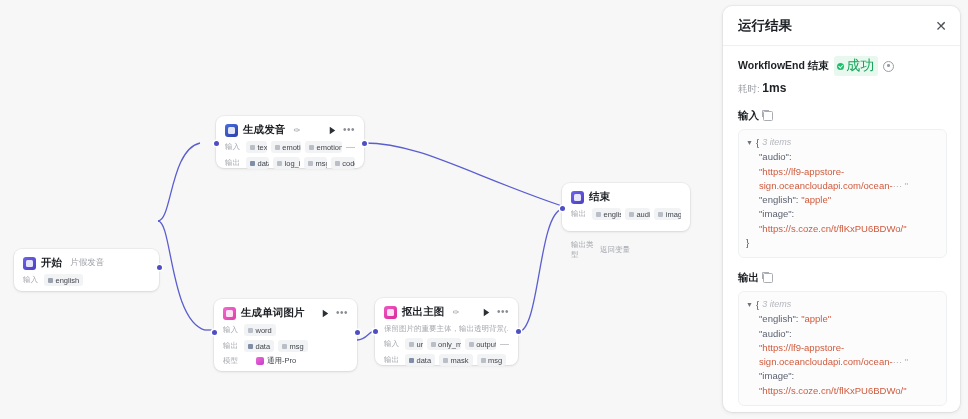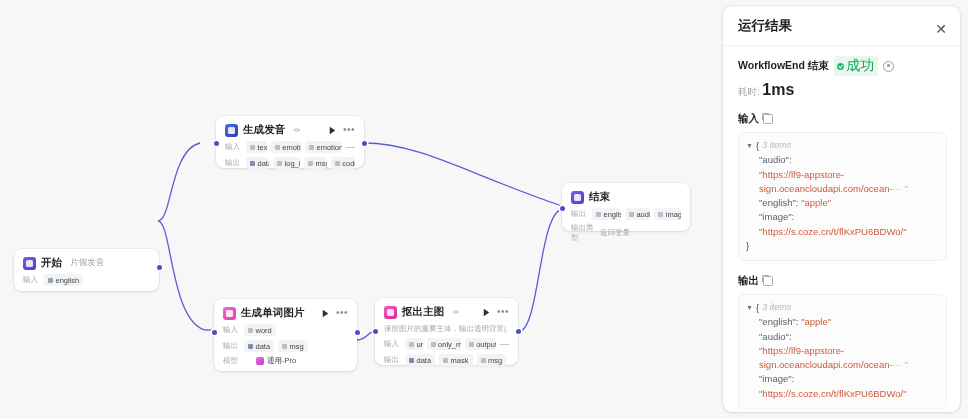--- a/index.html
+++ b/index.html
@@ -47,38 +47,38 @@
   .model-badge{width:8px;height:8px;border-radius:2px;background:linear-gradient(140deg,#f06bd0,#c23ed0);}
   .dot{position:absolute;width:5px;height:5px;border-radius:50%;background:#4f4fc4;
        box-shadow:0 0 0 1.5px #ffffff;}
   
   #panel{
     position:absolute;right:8px;top:6px;width:237px;height:406px;
     background:#ffffff;border-radius:9px;
     box-shadow:0 1px 4px rgba(0,0,0,.09),0 0 0 1px rgba(0,0,0,.04);
     box-sizing:border-box;overflow:hidden;display:flex;flex-direction:column;
   }
-  .panel-head{display:flex;align-items:flex-end;padding:11px 13px 10px 15px;flex:none;}
+  .panel-head{display:flex;align-items:center;padding:11px 13px 10px 15px;flex:none;}
   .panel-title{font-size:13.5px;font-weight:600;color:#1c1f23;}
   .panel-close{margin-left:auto;font-size:14px;color:#4e5156;line-height:12px;cursor:pointer;}
   .panel-body{flex:1;overflow:hidden;padding:0 13px 0 15px;}
   .divider{height:1px;background:#eeeff1;margin:0 0 10px 0;}
   .sum-row{display:flex;align-items:center;gap:5px;}
   .sum-title{font-size:10.5px;font-weight:700;color:#1c1f23;}
   .badge-ok{
     display:inline-flex;align-items:center;gap:2.5px;background:#e8f8ee;
     color:#17a45a;border-radius:3px;padding:1px 4px 1px 3px;font-size:14px;font-weight:500;
   }
   .badge-ok .tick{width:7px;height:7px;border-radius:50%;background:#1bbf6b;position:relative;flex:none;}
   .badge-ok .tick:after{content:"";position:absolute;left:2px;top:1.6px;width:2px;height:3.4px;
     border:solid #fff;border-width:0 1px 1px 0;transform:rotate(42deg);}
   .gear{width:9px;height:9px;border-radius:50%;border:1.2px solid #9a9da3;position:relative;flex:none;}
   .gear:after{content:"";position:absolute;left:2.6px;top:2.6px;width:2.6px;height:2.6px;border-radius:50%;background:#9a9da3;}
   .meta-line{margin-top:5px;font-size:9.5px;color:#9a9da3;}
-  .meta-line b{color:#1c1f23;font-weight:700;font-size:16px;}
+  .meta-line b{color:#1c1f23;font-weight:700;font-size:12px;}
   .logid-wrap{display:flex;align-items:flex-start;margin-top:4px;}
   .logid-text{font-size:9.5px;color:#9a9da3;line-height:1.35;flex:1;word-break:break-all;}
   .copy-ic{width:9px;height:9px;border:1px solid #a9acb2;border-radius:1.5px;position:relative;flex:none;margin-top:10px;cursor:pointer;}
   .copy-ic:before{content:"";position:absolute;left:-2.5px;top:-2.5px;width:7px;height:7px;
     border:1px solid #a9acb2;border-right:none;border-bottom:none;border-radius:1.5px 0 0 0;}
   .sec-label{display:flex;align-items:center;gap:4px;margin:13px 0 6px 0;}
   .sec-label span{font-size:10.5px;font-weight:700;color:#1c1f23;}
   .sec-copy{width:8px;height:8px;border:1px solid #a9acb2;border-radius:1.5px;position:relative;cursor:pointer;}
   .sec-copy:before{content:"";position:absolute;left:-2.2px;top:-2.2px;width:6px;height:6px;
     border:1px solid #a9acb2;border-right:none;border-bottom:none;border-radius:1.5px 0 0 0;}
@@ -277,21 +277,21 @@
         </div>
       <div class="chip">
           <i class="tmark"></i>
           <span>audio</span>
         </div>
       <div class="chip">
           <i class="tmark"></i>
           <span>image</span>
         </div>
     </div>
-    <div class="port-row" style="margin-top:3px;">
+    <div class="port-row" style="margin-top:20px;">
       <div class="port-label" style="width:25px;">输出类型</div>
       <div class="port-label" style="width:auto;">返回变量</div>
     </div>
     <div class="dot" style="left:-2.5px;top:23px;"></div>
   </div>
 </div>
 
 <div id="panel">
   <div class="panel-head">
     <div class="panel-title">运行结果</div>

